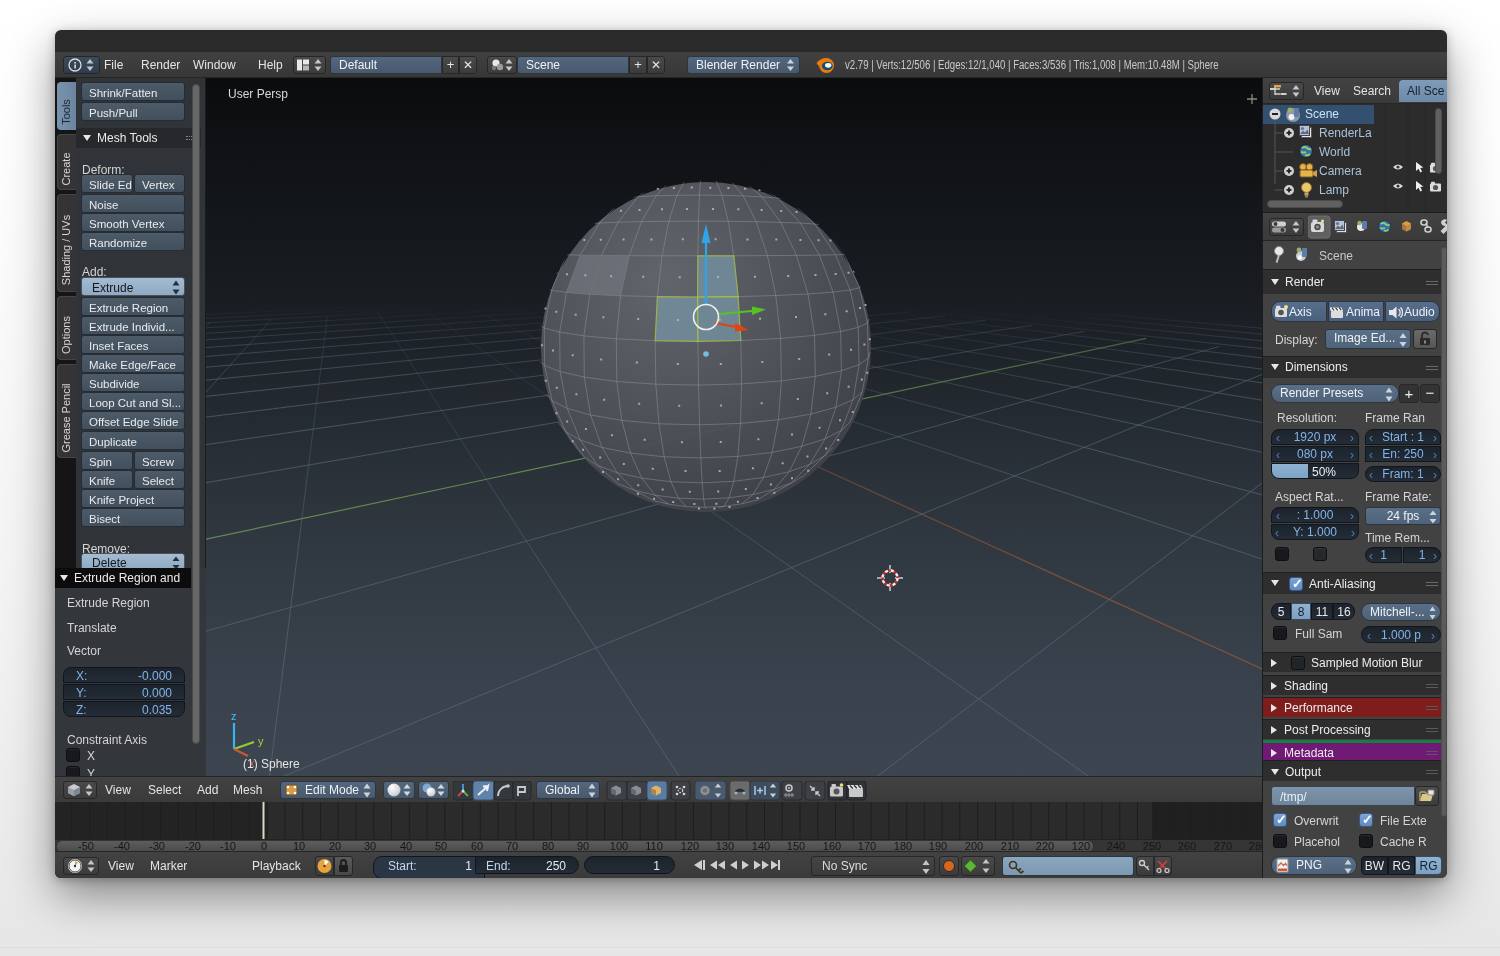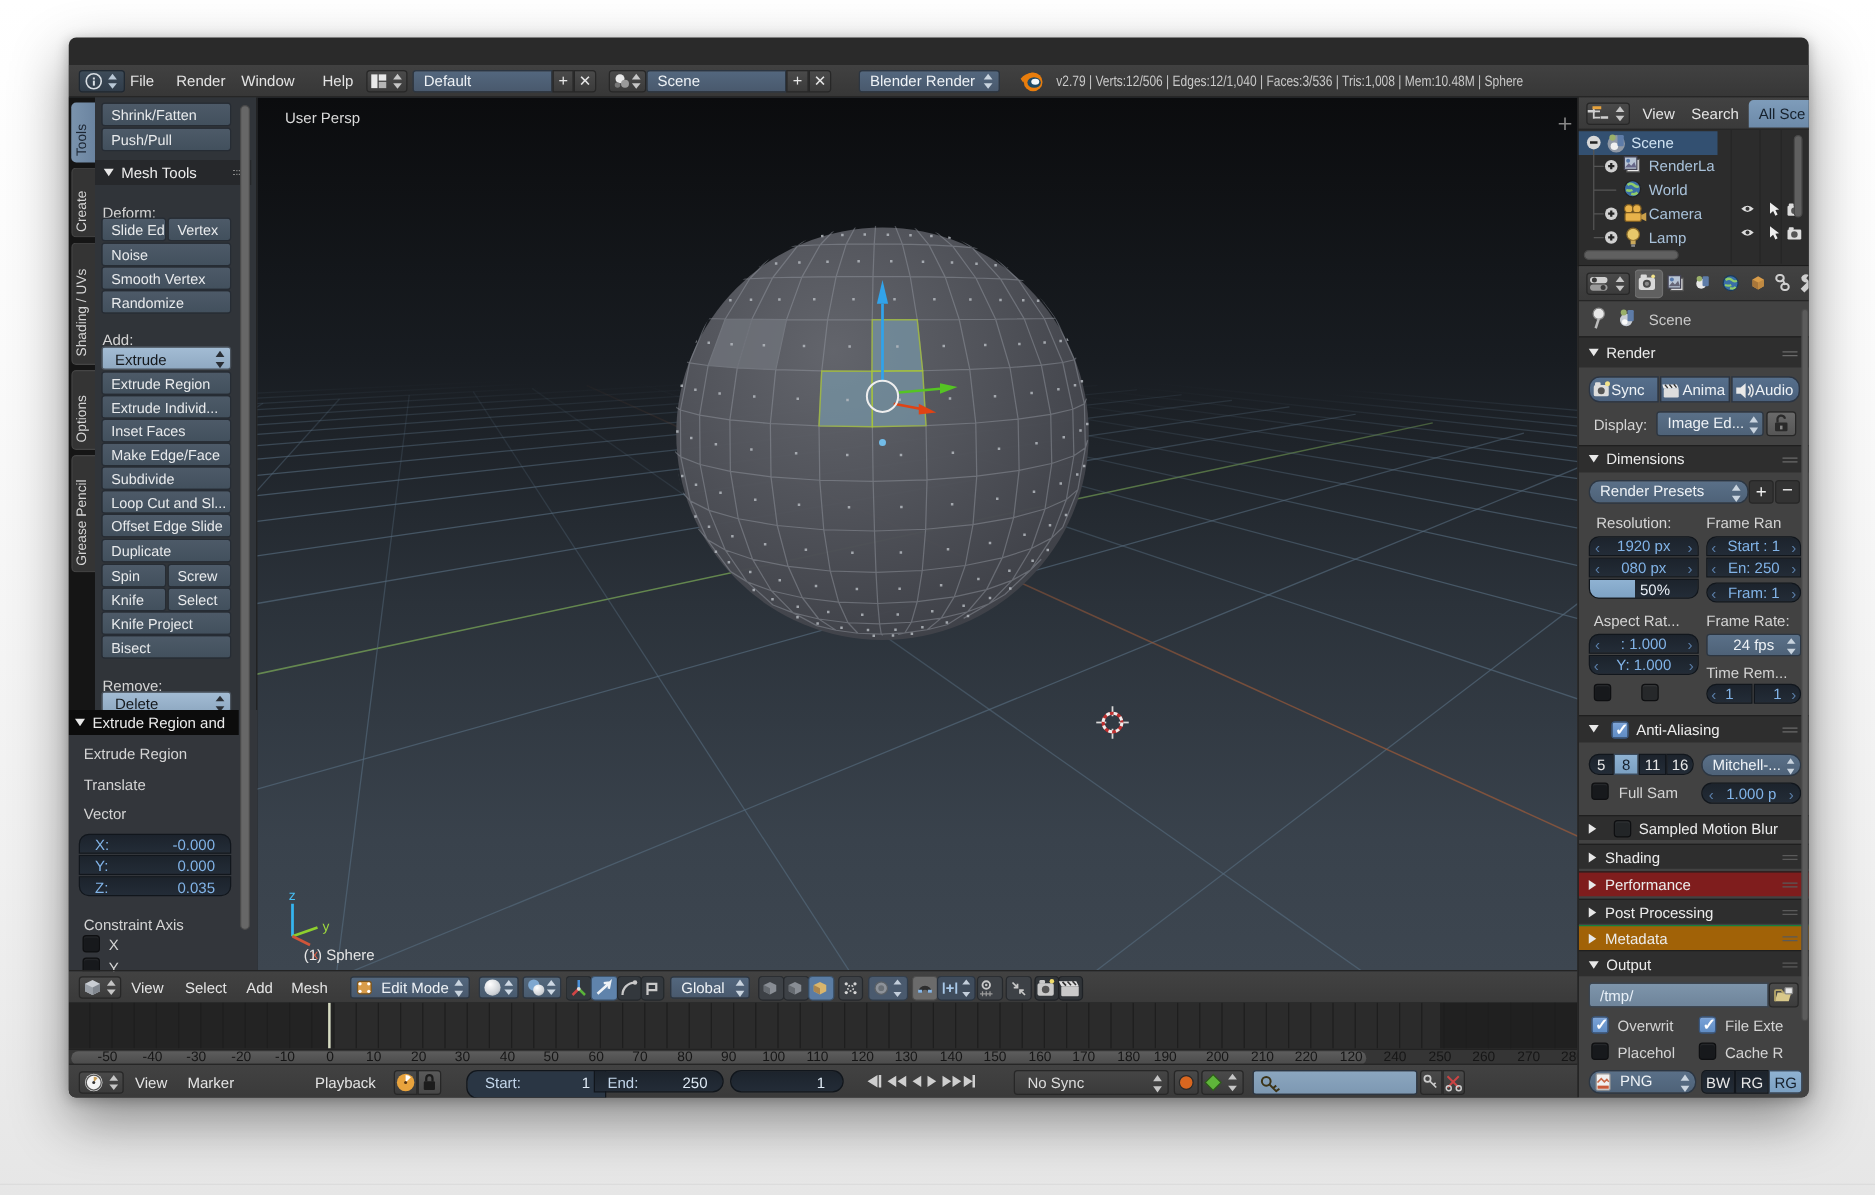--- a/index.html
+++ b/index.html
@@ -815,21 +815,21 @@
         <div style="position:absolute; left:513px; top:0; width:30px; text-align:center; font-size:11px; color:#161616;">90</div>
         <div style="position:absolute; left:549px; top:0; width:30px; text-align:center; font-size:11px; color:#161616;">100</div>
         <div style="position:absolute; left:584px; top:0; width:30px; text-align:center; font-size:11px; color:#161616;">110</div>
         <div style="position:absolute; left:620px; top:0; width:30px; text-align:center; font-size:11px; color:#161616;">120</div>
         <div style="position:absolute; left:655px; top:0; width:30px; text-align:center; font-size:11px; color:#161616;">130</div>
         <div style="position:absolute; left:691px; top:0; width:30px; text-align:center; font-size:11px; color:#161616;">140</div>
         <div style="position:absolute; left:726px; top:0; width:30px; text-align:center; font-size:11px; color:#161616;">150</div>
         <div style="position:absolute; left:762px; top:0; width:30px; text-align:center; font-size:11px; color:#161616;">160</div>
         <div style="position:absolute; left:797px; top:0; width:30px; text-align:center; font-size:11px; color:#161616;">170</div>
         <div style="position:absolute; left:833px; top:0; width:30px; text-align:center; font-size:11px; color:#161616;">180</div>
-        <div style="position:absolute; left:868px; top:0; width:30px; font-size:11px; color:#161616;">190</div>
+        <div style="position:absolute; left:868px; top:0; width:30px; text-align:center; font-size:11px; color:#161616;">190</div>
         <div style="position:absolute; left:904px; top:0; width:30px; text-align:center; font-size:11px; color:#161616;">200</div>
         <div style="position:absolute; left:940px; top:0; width:30px; text-align:center; font-size:11px; color:#161616;">210</div>
         <div style="position:absolute; left:975px; top:0; width:30px; text-align:center; font-size:11px; color:#161616;">220</div>
         <div style="position:absolute; left:1011px; top:0; width:30px; text-align:center; font-size:11px; color:#161616;">120</div>
         <div style="position:absolute; left:1046px; top:0; width:30px; text-align:center; font-size:11px; color:#161616;">240</div>
         <div style="position:absolute; left:1082px; top:0; width:30px; text-align:center; font-size:11px; color:#161616;">250</div>
         <div style="position:absolute; left:1117px; top:0; width:30px; text-align:center; font-size:11px; color:#161616;">260</div>
         <div style="position:absolute; left:1153px; top:0; width:30px; text-align:center; font-size:11px; color:#161616;">270</div>
         <div style="position:absolute; left:1188px; top:0; width:30px; text-align:center; font-size:11px; color:#161616;">280</div>
  </div>
@@ -1098,21 +1098,21 @@
   <div class="panelhdr" style="left:8px; top:5px;"><span class="tri-d"></span>Render</div>
   <div class="abs" style="right:10px; top:11px; width:12px; height:4px; border-top:1px solid #6a6a6a; border-bottom:1px solid #6a6a6a;"></div>
  </div>
  <div class="bluefield" style="left:8px; top:88px; width:56px; height:21px; border-radius:9px 0 0 9px; background:linear-gradient(#566f8c,#4a607c); border-color:#2b3442;">
   <svg width="16" height="19" style="position:absolute;left:2px;top:1px">
           <rect x="1" y="5" width="12" height="9" rx="1.5" fill="#ddd"></rect>
           <circle cx="7" cy="9.5" r="2.8" fill="#555"></circle>
           <rect x="2" y="2.8" width="4.5" height="2.6" rx="1" fill="#ddd"></rect>
           <circle cx="12" cy="4" r="2" fill="#f2e28a"></circle>
         </svg>
-  <span style="position:absolute; left:17px; top:2px;">Sync</span>
+  <span style="position:absolute; left:17px; top:2px;">Axis</span>
  </div>
  <div class="bluefield" style="left:65px; top:88px; width:56px; height:21px; border-radius:0; background:linear-gradient(#566f8c,#4a607c); border-color:#2b3442;">
   <svg width="16" height="19" style="position:absolute;left:1px;top:1px">
           <rect x="1" y="8" width="12" height="7" rx="1" fill="#ddd"></rect>
           <path d="M1,8 l12,0 -1.5,-3.5 -12,0 z" fill="#eee"></path>
           <path d="M2,4.8 l2.2,2.7 M5.5,4.6 l2.2,2.7 M9,4.4 l2.2,2.7" stroke="#333" stroke-width="1.1"></path>
         </svg>
   <span style="position:absolute; left:17px; top:2px;">Anima</span>
  </div>
  <div class="bluefield" style="left:122px; top:88px; width:55px; height:21px; border-radius:0 9px 9px 0; background:linear-gradient(#566f8c,#4a607c); border-color:#2b3442;">
@@ -1206,21 +1206,21 @@
   <div class="abs" style="right:10px; top:8px; width:12px; height:4px; border-top:1px solid #5a5a5a; border-bottom:1px solid #5a5a5a;"></div>
  </div>
  <div class="abs" style="left:0; top:484px; width:185px; height:20px; background:#7f1d1d; border-top:1px solid #1f1f1f;">
   <div class="panelhdr" style="left:8px; top:3px;"><span class="tri-r"></span>Performance</div>
   <div class="abs" style="right:10px; top:8px; width:12px; height:4px; border-top:1px solid #5a5a5a; border-bottom:1px solid #5a5a5a;"></div>
  </div>
  <div class="abs" style="left:0; top:506px; width:185px; height:20px; background:#2e2e2e; border-top:1px solid #1f1f1f;">
   <div class="panelhdr" style="left:8px; top:3px;"><span class="tri-r"></span>Post Processing</div>
   <div class="abs" style="right:10px; top:8px; width:12px; height:4px; border-top:1px solid #5a5a5a; border-bottom:1px solid #5a5a5a;"></div>
  </div>
- <div class="abs" style="left:0; top:527px; width:185px; height:20px; background:#a16207; border-top:1px solid #15803d;">
+ <div class="abs" style="left:0; top:527px; width:185px; height:20px; background:#701a75; border-top:3px solid #15803d;">
   <div class="panelhdr" style="left:8px; top:3px;"><span class="tri-r"></span>Metadata</div>
   <div class="abs" style="right:10px; top:8px; width:12px; height:4px; border-top:1px solid #5a5a5a; border-bottom:1px solid #5a5a5a;"></div>
  </div>
  <div class="abs" style="left:0; top:547px; width:185px; height:21px; background:#2e2e2e; border-top:1px solid #1f1f1f;">
   <div class="panelhdr" style="left:8px; top:4px;text-align:center;"><span class="tri-d"></span>Output</div>
   <div class="abs" style="right:10px; top:9px; width:12px; height:4px; border-top:1px solid #5a5a5a; border-bottom:1px solid #5a5a5a;"></div>
  </div>
 
  <div class="abs" style="left:8px; top:573px; width:144px; height:20px; background:linear-gradient(#7e95ab,#6e849a); border:1px solid #3a4450; border-radius:3px 0 0 3px; color:#e8f0f8; font-size:12px;">
         <span style="display:block; padding:3px 0 0 8px;">/tmp/</span>

